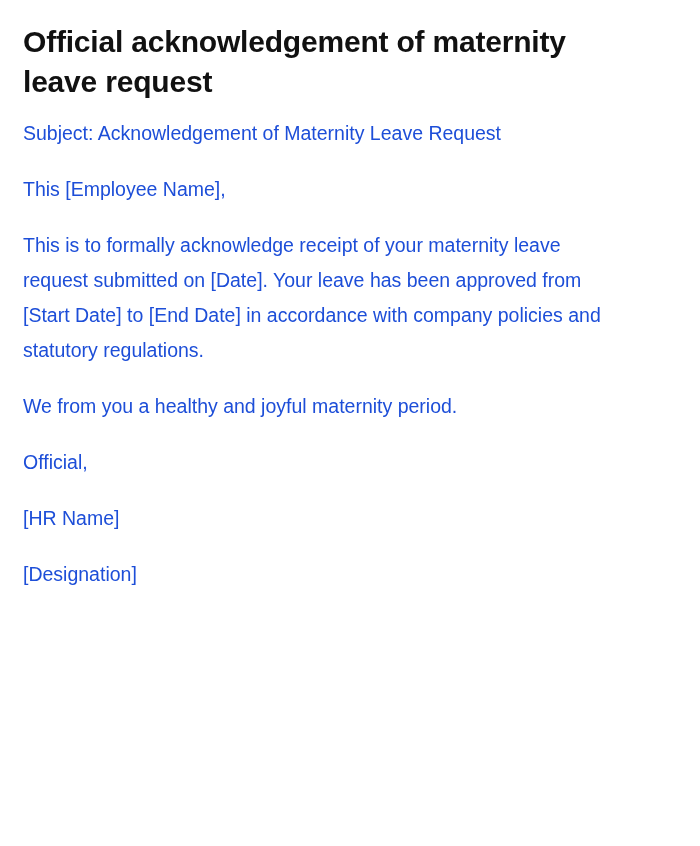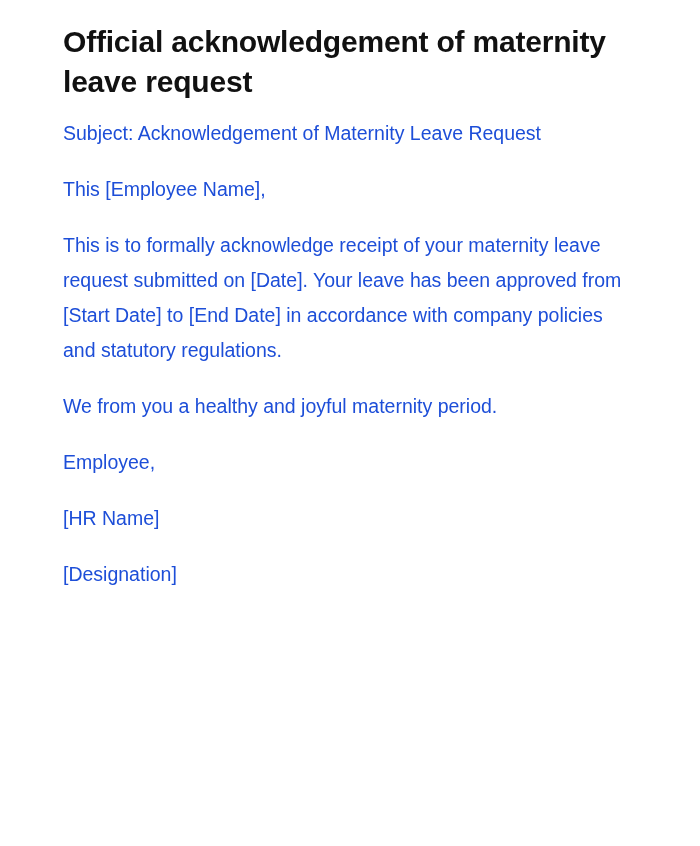--- a/index.html
+++ b/index.html
@@ -13,21 +13,21 @@
     overflow: hidden;
     font-family: "Liberation Sans", "DejaVu Sans", sans-serif;
     color: #1a1a1a;
     -webkit-font-smoothing: antialiased;
   }
   .page {
     box-sizing: border-box;
     width: 700px;
     min-height: 846px;
     background: #ffffff;
-    padding: 22px 60px 24px 63px;
+    padding: 22px 60px 24px 23px;
   }
   .doc-title {
     margin: 0 0 14px 0;
     font-size: 30px;
     line-height: 40px;
     font-weight: 700;
     letter-spacing: -0.2px;
     color: #111111;
     max-width: 560px;
   }
@@ -50,18 +50,18 @@
 
 <div class="page">
 
   <h1 class="doc-title">Official acknowledgement of maternity leave request</h1>
 
   <div class="doc-body">
     <p class="doc-para">Subject: Acknowledgement of Maternity Leave Request</p>
     <p class="doc-para">This [Employee Name],</p>
     <p class="doc-para">This is to formally acknowledge receipt of your maternity leave request submitted on [Date]. Your leave has been approved from [Start Date] to [End Date] in accordance with company policies and statutory regulations.</p>
     <p class="doc-para">We from you a healthy and joyful maternity period.</p>
-    <p class="doc-para">Employee,</p>
+    <p class="doc-para">Official,</p>
     <p class="doc-para">[HR Name]</p>
     <p class="doc-para">[Designation]</p>
   </div>
 
 </div>
 
 </body></html>

